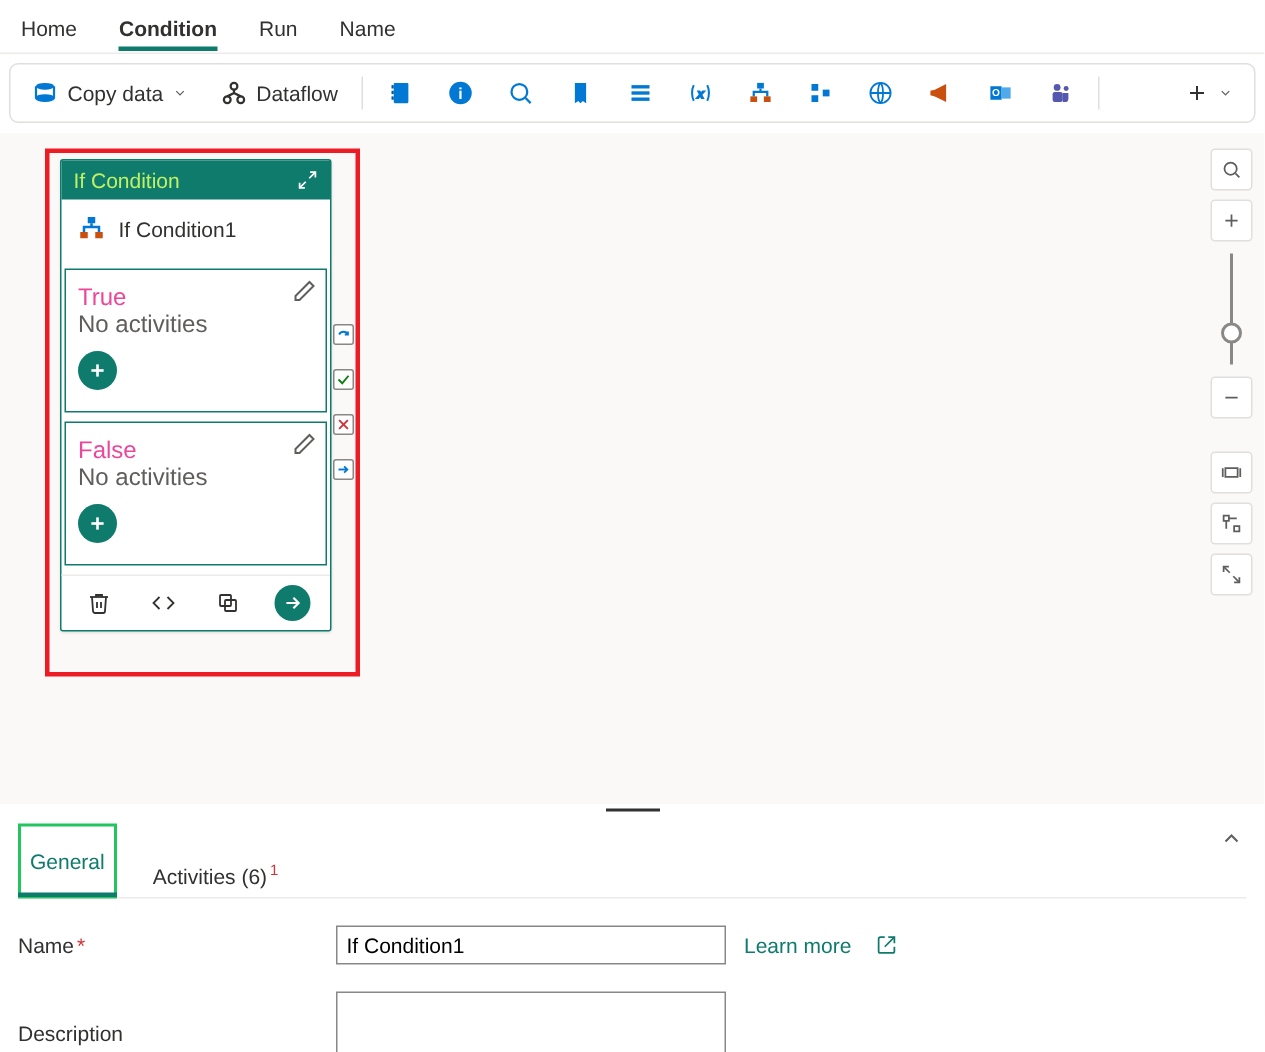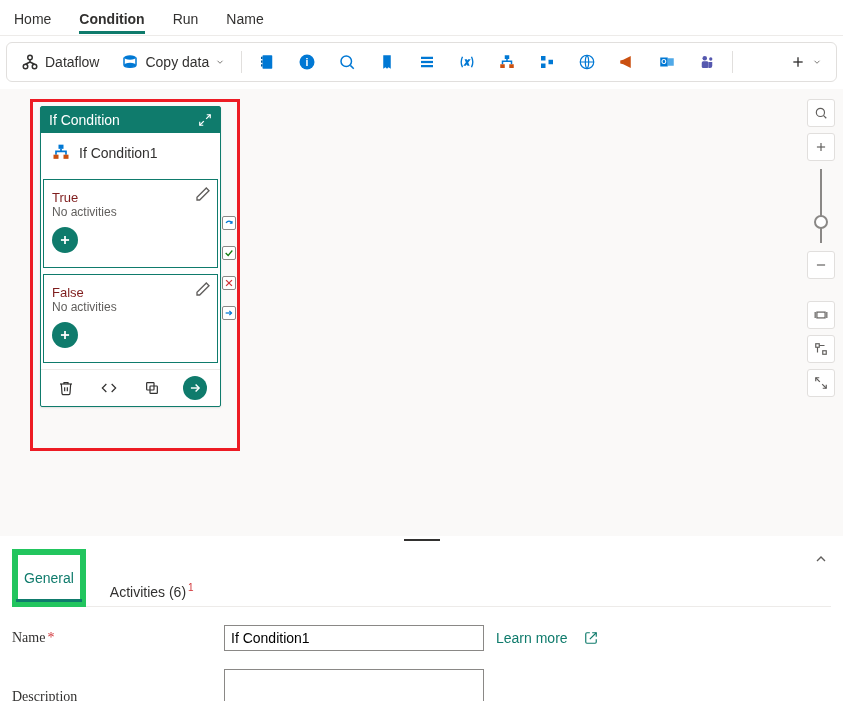--- a/index.html
+++ b/index.html
@@ -14,30 +14,30 @@
   .tbtn{display:flex;align-items:center;gap:6px;padding:4px 8px;border-radius:4px;cursor:pointer}
   .ticon{width:18px;height:18px;display:flex;align-items:center;justify-content:center}
   .chev{width:10px;height:10px}
   .vline{width:1px;height:22px;background:#e1dfdd;margin:0 2px}
   .tool-right{margin-left:auto;display:flex;align-items:center;gap:6px}
 
   .canvas-area{position:relative;height:448px;border-bottom:1px solid transparent}
   .canvas-bg{position:absolute;inset:0;background:#faf9f8}
   .red-selection{position:absolute;left:30px;top:10px;width:210px;height:352px;border:3px solid #ed1c24;pointer-events:none}
   .activity-card{position:absolute;left:40px;top:17px;width:181px;background:#fff;border:1px solid #0f7b6c;border-radius:2px;box-shadow:0 1px 2px rgba(0,0,0,.1)}
-  .card-header{display:flex;align-items:center;justify-content:space-between;background:#0f7b6c;color:#ffffff;padding:5px 8px}
+  .card-header{display:flex;align-items:center;justify-content:space-between;background:#0f7b6c;color:#bef264;padding:5px 8px}
   .card-header .exp{cursor:pointer;width:14px;height:14px}
   .card-title-row{display:flex;align-items:center;gap:8px;padding:10px}
   .card-title-row .act-icon{width:20px;height:20px}
   .branch{margin:6px 2px;border:1px solid #0f7b6c;padding:10px 8px 14px;position:relative;background:#fff}
   .branch .edit{position:absolute;right:6px;top:6px;width:16px;height:16px;cursor:pointer}
   .branch .plus{width:26px;height:26px;border-radius:50%;background:#0f7b6c;display:flex;align-items:center;justify-content:center;margin-top:8px;cursor:pointer}
   .branch .plus svg{fill:#fff}
-  .branch-title{font-size:13px;color:#7f1d1d}
-  .branch-sub{font-size:12px;color:#605e5c}
+  .branch-title{font-size:16px;color:#ec4899}
+  .branch-sub{font-size:16px;color:#605e5c}
   .card-footer{display:flex;align-items:center;justify-content:space-around;padding:6px 4px;border-top:1px solid #edebe9}
   .card-footer .fbtn{width:24px;height:24px;display:flex;align-items:center;justify-content:center;cursor:pointer;border-radius:4px}
   .card-footer .go{background:#0f7b6c;border-radius:50%}
 
   .activity-side{position:absolute;left:222px;top:127px;display:flex;flex-direction:column;gap:16px}
   .side-icn{width:14px;height:14px;border:1px solid #8a8886;border-radius:2px;background:#fff;display:flex;align-items:center;justify-content:center;cursor:pointer}
 
   .canvas-tools{position:absolute;right:8px;top:10px;display:flex;flex-direction:column;align-items:center;gap:6px}
   .ctool{width:28px;height:28px;border:1px solid #e1dfdd;border-radius:3px;background:#fff;display:flex;align-items:center;justify-content:center;cursor:pointer}
   .zoom-track{width:2px;height:74px;background:#8a8886;position:relative;margin:2px 0}
@@ -45,25 +45,25 @@
 
   .splitter{height:6px;display:flex;justify-content:center;align-items:center}
   .splitter span{width:36px;height:2px;background:#323130}
 
   .bottom-panel{padding:6px 12px 12px;position:relative}
   .btabs{display:flex;gap:22px;align-items:flex-end;border-bottom:1px solid #edebe9}
   .btab{padding:6px 2px;cursor:pointer;position:relative}
   .btab.active{color:#0f7b6c}
   .btab.active::after{content:"";position:absolute;left:-2px;right:-2px;bottom:-1px;height:3px;background:#0f7b6c}
   .btab .sup{color:#d13438;font-size:10px;position:relative;top:-6px;left:2px}
-  .general-red{border:6px solid #22c55e;padding:15px 6px;margin-bottom:-1px}
+  .general-red{border:2px solid #22c55e;padding:15px 6px;margin-bottom:-1px}
   .collapse-caret{position:absolute;right:14px;top:8px;cursor:pointer}
 
   .form-row{display:flex;align-items:center;gap:12px;margin-top:18px}
-  .form-label{width:200px;font-family:Liberation Serif, serif;}
+  .form-label{width:200px;}
   .req{color:#d13438;margin-left:2px}
   input.tin{width:260px;height:26px;border:1px solid #8a8886;padding:2px 6px;font-family:inherit;font-size:14px}
   textarea{width:260px;height:56px;border:1px solid #8a8886;padding:4px 6px;font-family:inherit;font-size:14px;resize:both}
   .learn{color:#0f7b6c;display:flex;align-items:center;gap:16px;cursor:pointer}
   .learn svg{width:14px;height:14px}
   .colors{--teal:#0f7b6c;--blue:#0078d4;--orange:#ca5010;--red:#d13438}
 </style>
 </head>
 <body class="colors">
 
@@ -71,41 +71,41 @@
   <div class="tab">Home</div>
   <div class="tab active">Condition</div>
   <div class="tab">Run</div>
   <div class="tab">Name</div>
 </div>
 
 <div class="toolbar-wrap">
   <div class="toolbar">
     <div class="tbtn">
       <span class="ticon">
+        <svg viewBox="0 0 24 24" fill="#0078d4">
+            <ellipse cx="12" cy="6" rx="8" ry="3"></ellipse>
+            <path d="M4 6v10c0 1.7 3.6 3 8 3s8-1.3 8-3V6" fill="none" stroke="#0078d4" stroke-width="2"></path>
+            <ellipse cx="12" cy="16" rx="8" ry="3" fill="#0078d4"></ellipse>
+          </svg>
+      </span>
+      <span>Copy data</span>
+      <svg class="chev" viewBox="0 0 24 24" fill="none" stroke="#605e5c" stroke-width="2">
+          <polyline points="6 9 12 15 18 9"></polyline>
+        </svg>
+    </div>
+    <div class="tbtn">
+      <span class="ticon">
         <svg viewBox="0 0 24 24" fill="none" stroke="#323130" stroke-width="2">
             <circle cx="6" cy="18" r="3"></circle>
             <circle cx="18" cy="18" r="3"></circle>
             <circle cx="12" cy="6" r="3"></circle>
             <path d="M12 9v3m0 0l-6 3m6-3l6 3"></path>
           </svg>
       </span>
       <span>Dataflow</span>
-    </div>
-    <div class="tbtn">
-      <span class="ticon">
-        <svg viewBox="0 0 24 24" fill="#0078d4">
-            <ellipse cx="12" cy="6" rx="8" ry="3"></ellipse>
-            <path d="M4 6v10c0 1.7 3.6 3 8 3s8-1.3 8-3V6" fill="none" stroke="#0078d4" stroke-width="2"></path>
-            <ellipse cx="12" cy="16" rx="8" ry="3" fill="#0078d4"></ellipse>
-          </svg>
-      </span>
-      <span>Copy data</span>
-      <svg class="chev" viewBox="0 0 24 24" fill="none" stroke="#605e5c" stroke-width="2">
-          <polyline points="6 9 12 15 18 9"></polyline>
-        </svg>
     </div>
     <span class="vline"></span>
     <div class="tbtn">
         <span class="ticon">
           <svg viewBox="0 0 24 24" fill="#0078d4">
             <rect x="6" y="3" width="13" height="18" rx="1"></rect>
             <rect x="4" y="5" width="2" height="3" fill="#005a9e"></rect>
             <rect x="4" y="10" width="2" height="3" fill="#005a9e"></rect>
             <rect x="4" y="15" width="2" height="3" fill="#005a9e"></rect>
           </svg>

